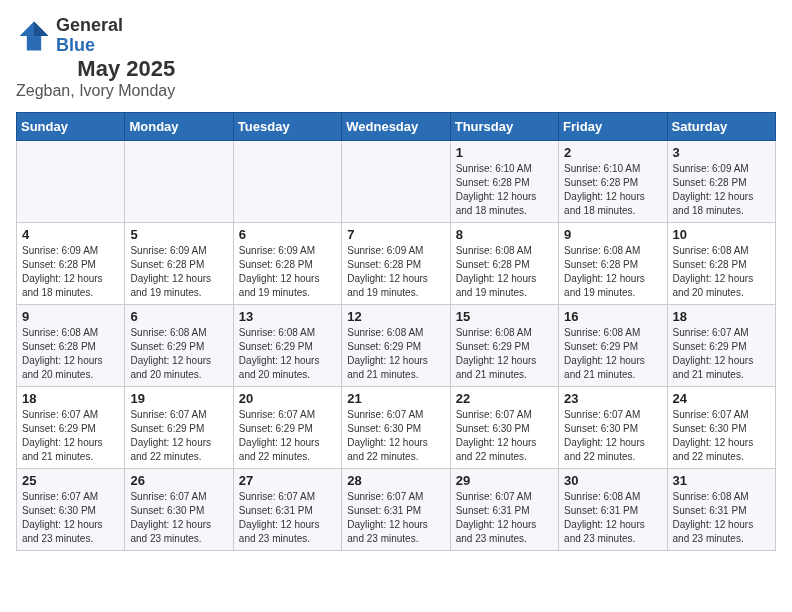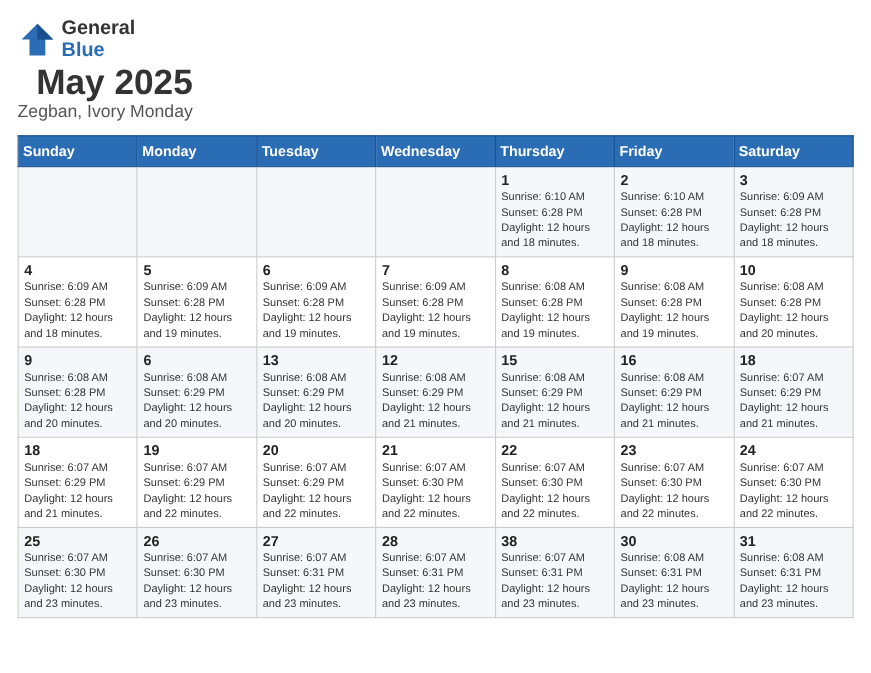--- a/index.html
+++ b/index.html
@@ -38,21 +38,21 @@
     }
     .logo-icon {
       width: 36px;
       height: 36px;
       margin-right: 4px;
     }
     .title-block {
       text-align: right;
     }
     .month-title {
-      font-size: 32px;
+      font-size: 22px;
       font-weight: bold;
       color: #333;
     }
     .location-title {
       font-size: 16px;
       color: #555;
     }
     table {
       width: 100%;
       border-collapse: collapse;
@@ -303,21 +303,21 @@
 Sunset: 6:31 PM
 Daylight: 12 hours and 23 minutes.</div>
         </td>
         <td>
           <div class="day-number">28</div>
           <div class="day-info" style="white-space: pre-line;">Sunrise: 6:07 AM
 Sunset: 6:31 PM
 Daylight: 12 hours and 23 minutes.</div>
         </td>
         <td>
-          <div class="day-number">38</div>
+          <div class="day-number">29</div>
           <div class="day-info" style="white-space: pre-line;">Sunrise: 6:07 AM
 Sunset: 6:31 PM
 Daylight: 12 hours and 23 minutes.</div>
         </td>
         <td>
           <div class="day-number">30</div>
           <div class="day-info" style="white-space: pre-line;">Sunrise: 6:08 AM
 Sunset: 6:31 PM
 Daylight: 12 hours and 23 minutes.</div>
         </td>

